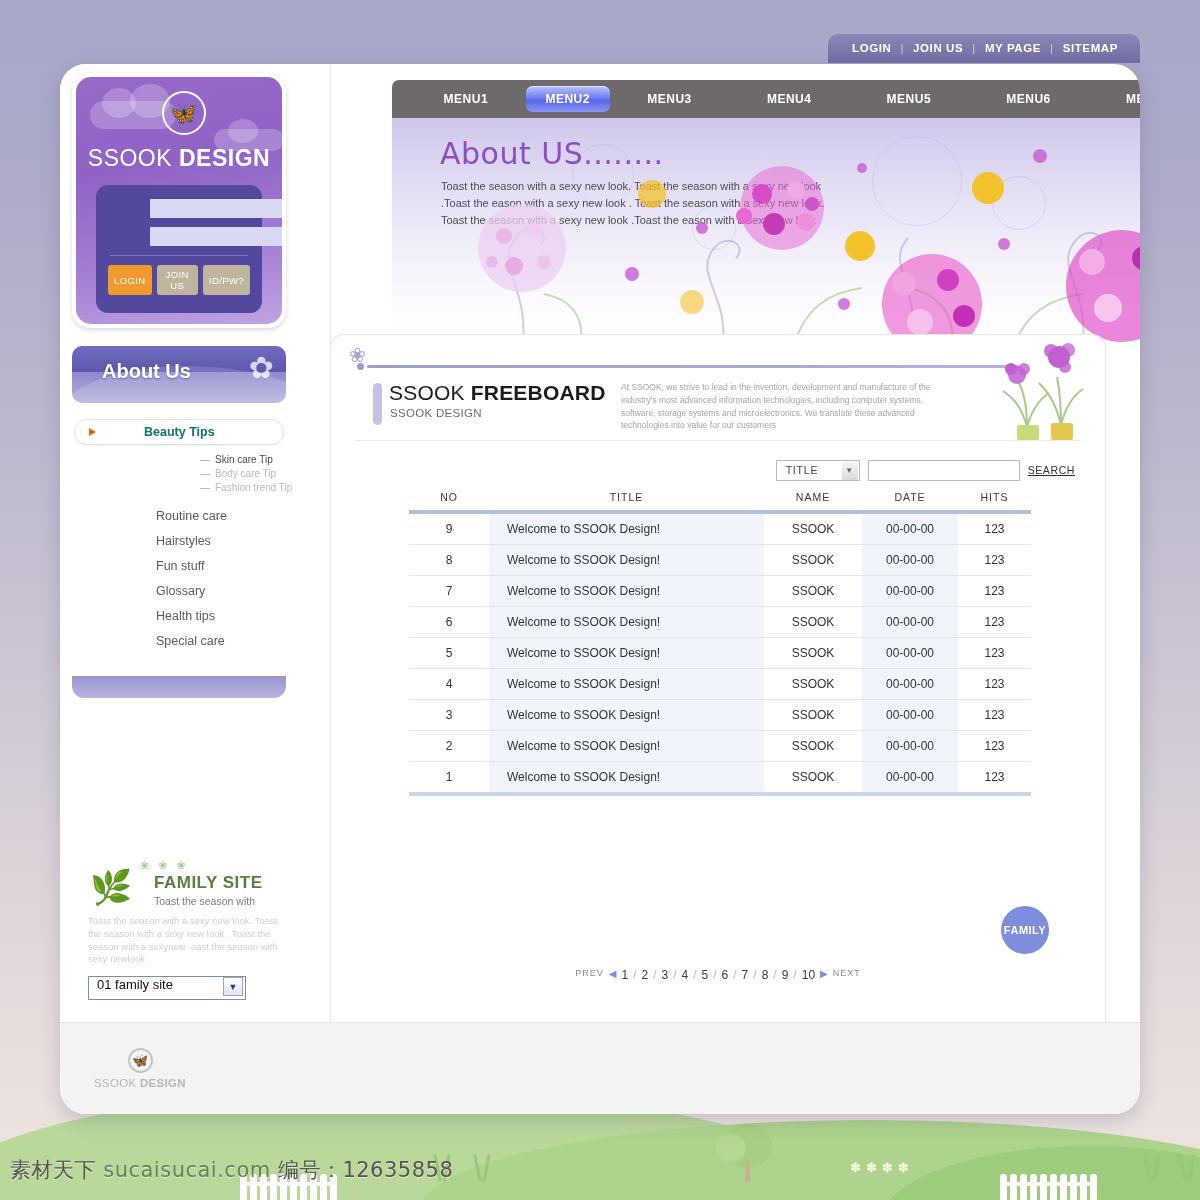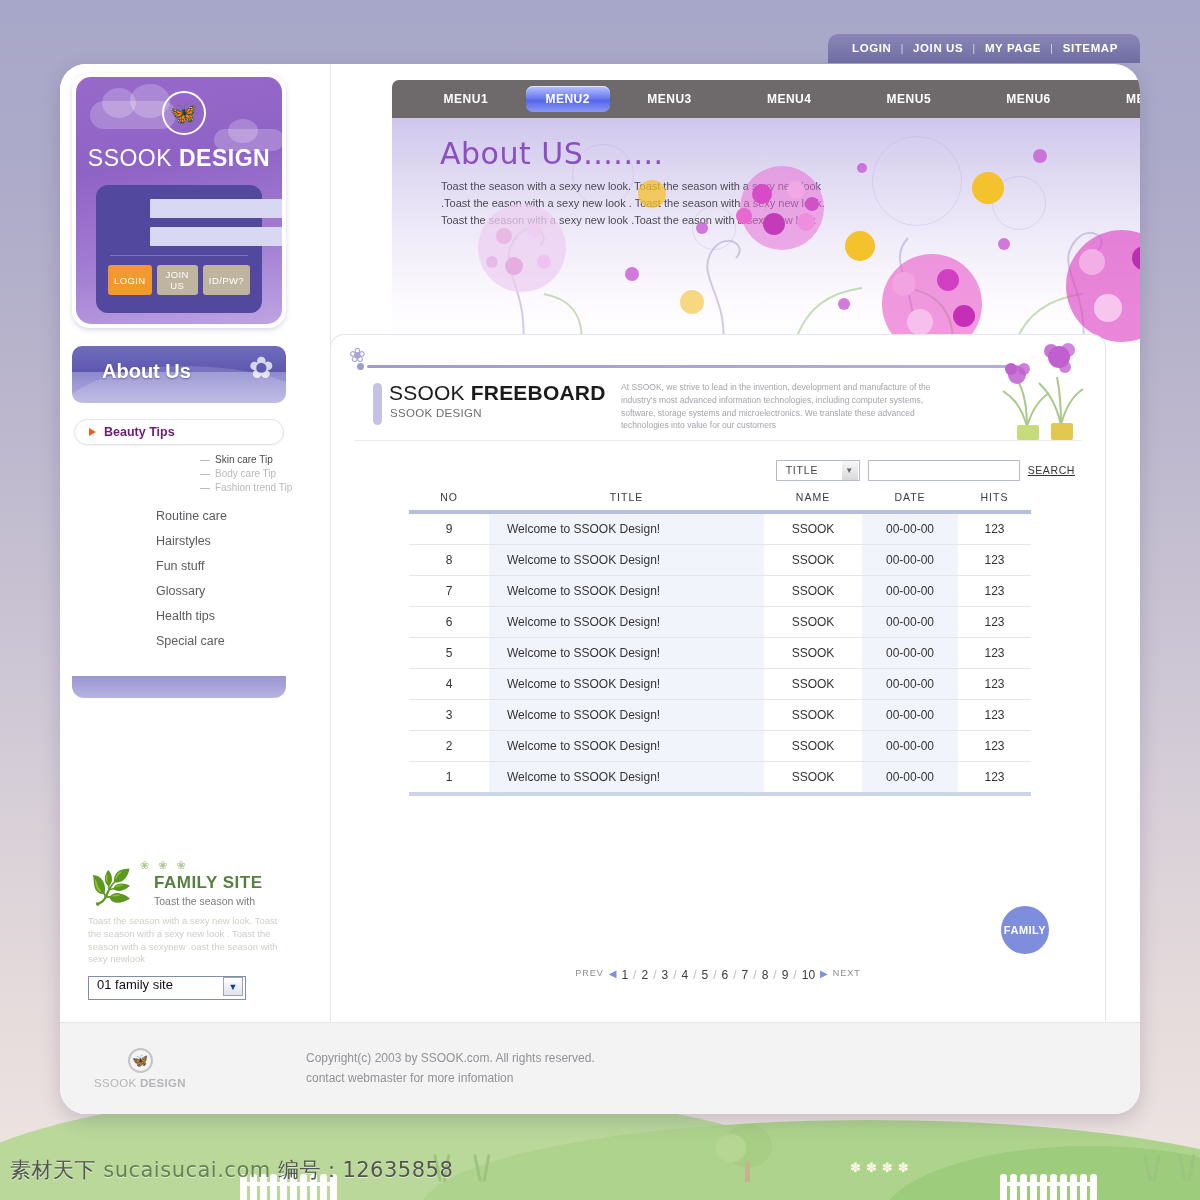--- a/index.html
+++ b/index.html
@@ -140,21 +140,21 @@
   }
 
   .beautytips {
     position:absolute; left:14px; top:355px; width:210px; height:26px;
     border:1px solid #e3e1ea; border-radius:13px; background:#fff;
     display:flex; align-items:center; padding-left:14px; gap:8px;
     box-shadow:0 1px 2px rgba(0,0,0,.05);
   }
   .beautytips .tri { width:0;height:0;border-left:7px solid #e4641a;
                      border-top:4.5px solid transparent;border-bottom:4.5px solid transparent; }
-  .beautytips .lbl { font-size:12.5px; color:#701a75; font-weight:bold; }
+  .beautytips .lbl { font-size:12.5px; color:#0f766e; font-weight:bold;margin-left:40px; }
 
   .subtips { position:absolute; left:140px; top:390px; }
   .subtips li { list-style:none; font-size:10px; margin-bottom:3px; color:#b9b9bd; }
   .subtips li.on { color:#4a4a4a; }
   .subtips li .dash { color:#a9a9ae; margin-right:5px; }
 
   .navlist { position:absolute; left:96px; top:445px; }
   .navlist li { list-style:none; font-size:12.5px; color:#5b5b5f; margin-bottom:11px; cursor:pointer; }
 
   .leftfoot {
@@ -700,18 +700,14 @@
         <span class="nv">NEXT</span>
       </div>
     </div>
   </div>
 
   <div class="footer">
     <div class="flogo">
       <div class="circ">🦋</div>
       <div class="ftxt"><span>SSOOK </span><b>DESIGN</b></div>
     </div>
-    <div class="fcopy">
-      <div>Copyright(c) 2003 by SSOOK.com.  All rights reserved.</div>
-      <div>contact webmaster for more infomation</div>
-    </div>
   </div>
 </div>
 
 </body></html>

